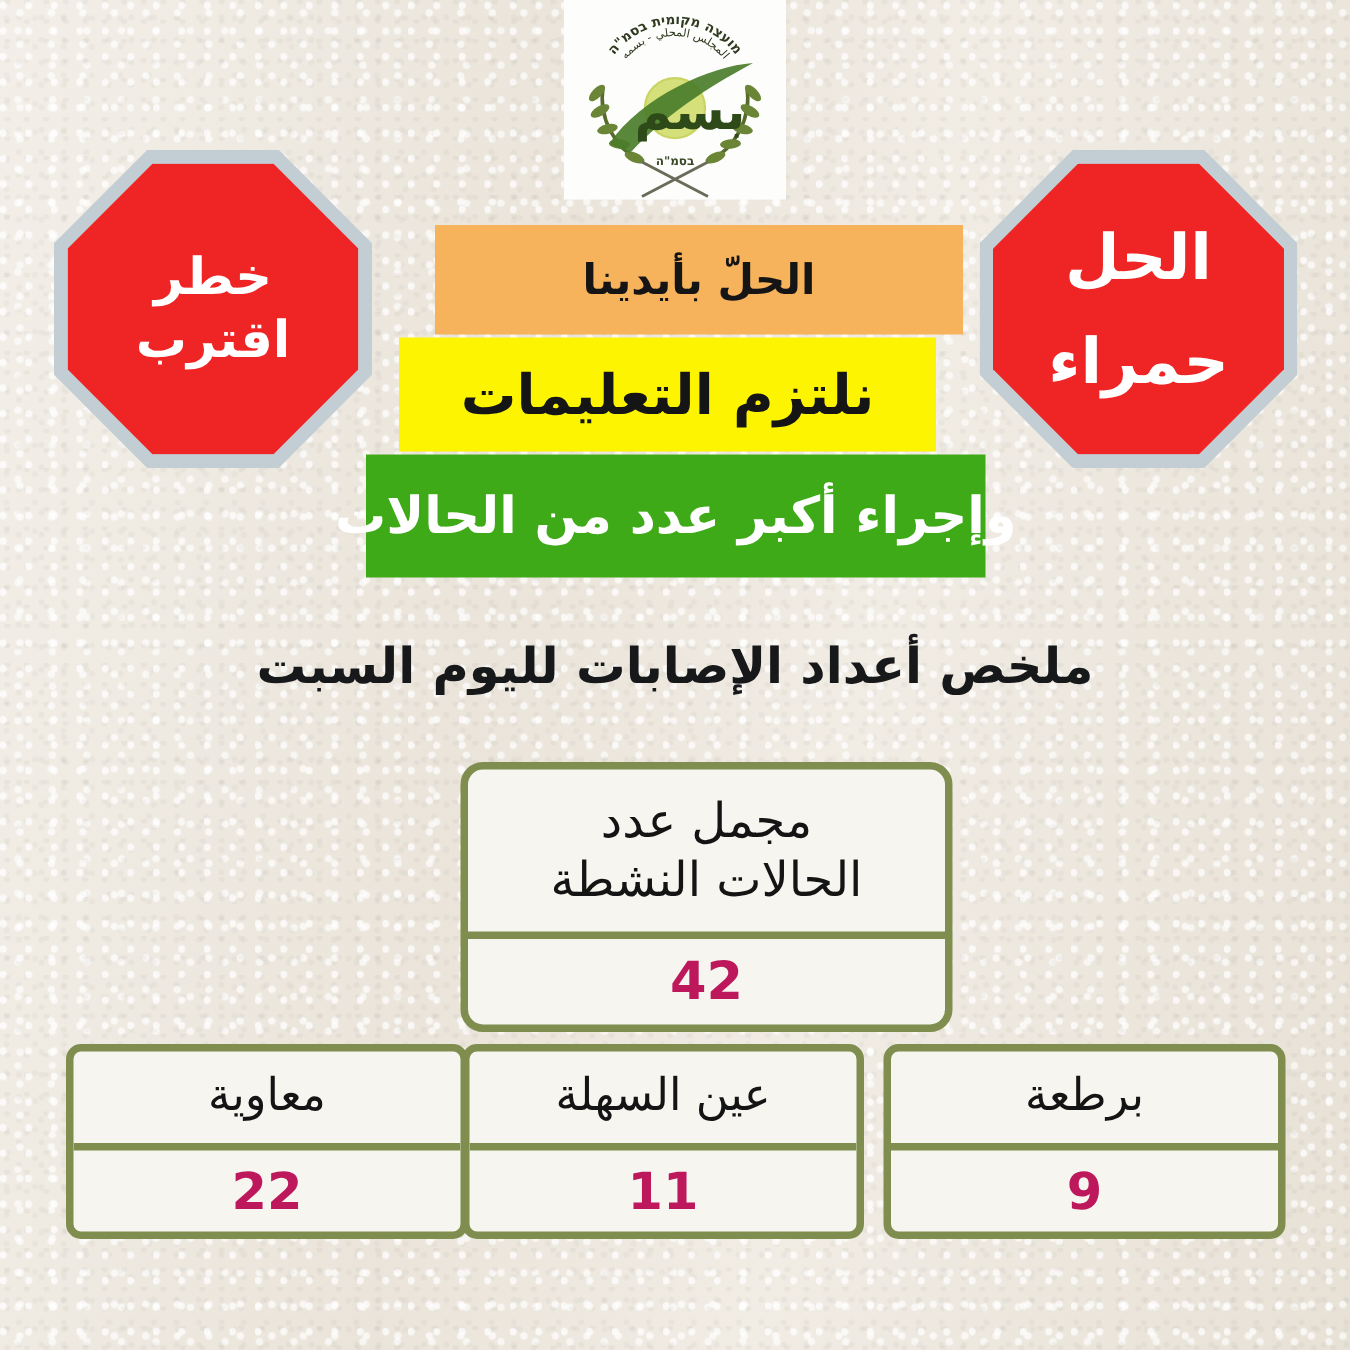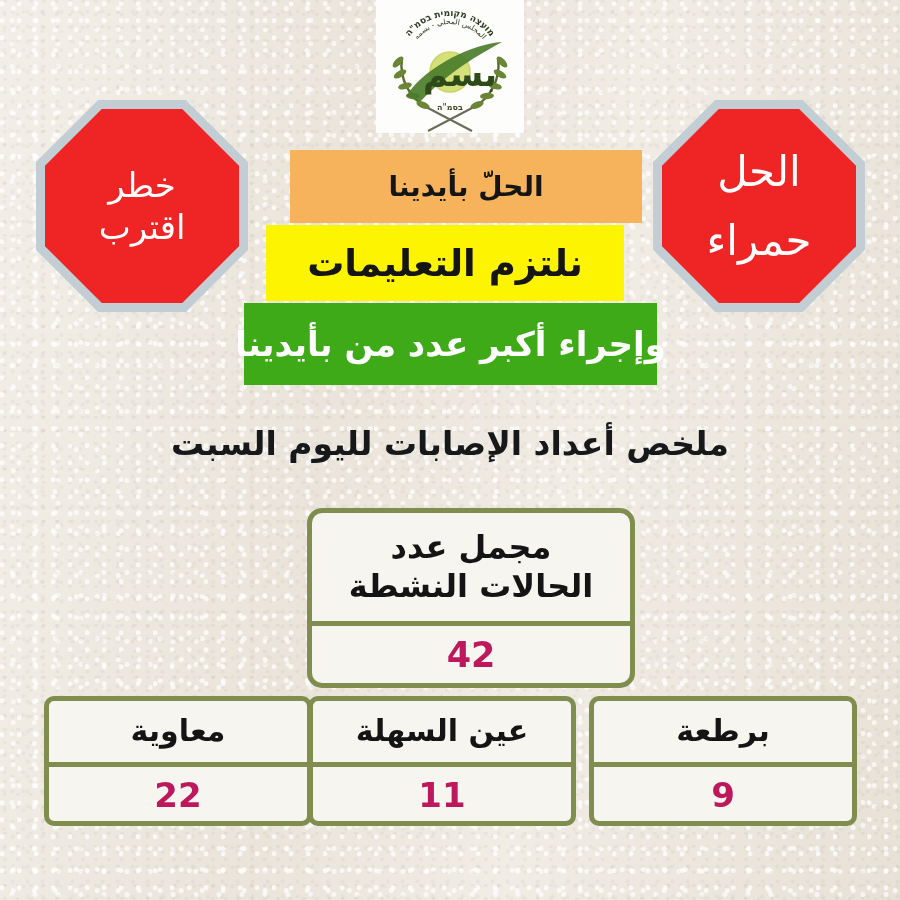--- a/index.html
+++ b/index.html
@@ -66,21 +66,21 @@
     background: #ef2424;
     clip-path: polygon(29.3% 0%, 70.7% 0%, 100% 29.3%, 100% 70.7%, 70.7% 100%, 29.3% 100%, 0% 70.7%, 0% 29.3%);
     display: flex;
     flex-direction: column;
     align-items: center;
     justify-content: center;
     gap: 4px;
   }
   .octagon-line {
     color: #ffffff;
-    font-weight: normal;
+    font-weight: bold;
     font-size: 34px;
     line-height: 1.12;
     letter-spacing: 0;
     text-align: left;
     white-space: nowrap;
     direction: rtl;
   }
   .octagon-wrap.right .octagon-inner { gap: 22px; }
   .octagon-wrap.right .octagon-line  { font-size: 42px; }
 
@@ -144,21 +144,20 @@
   .stat-label {
     flex: 1 1 auto;
     display: flex;
     align-items: center;
     justify-content: center;
     text-align: center;
     direction: rtl;
     color: #141414;
     line-height: 1.22;
     padding: 12px 8px;
-    font-weight: bold;
   }
   .stat-divider {
     height: 5px;
     background: #7f8d4e;
     flex: 0 0 auto;
   }
   .stat-value {
     flex: 0 0 auto;
     display: flex;
     align-items: center;
@@ -247,21 +246,21 @@
   <div class="octagon-wrap right">
     <div class="octagon-outer"></div>
     <div class="octagon-inner">
       <div class="octagon-line">الحل</div>
       <div class="octagon-line">حمراء</div>
     </div>
   </div>
 
   <div class="bar bar-orange">الحلّ بأيدينا</div>
   <div class="bar bar-yellow">نلتزم التعليمات</div>
-  <div class="bar bar-green">وإجراء أكبر عدد من بأيدينا</div>
+  <div class="bar bar-green">وإجراء أكبر عدد من الحالات</div>
 
   <div class="section-heading">ملخص أعداد الإصابات لليوم السبت</div>
 
   <div class="stat-box" id="box-total">
     <div class="stat-label">
       <span>
         <span>مجمل عدد</span><br>
         <span>الحالات النشطة</span>
       </span>
     </div>

